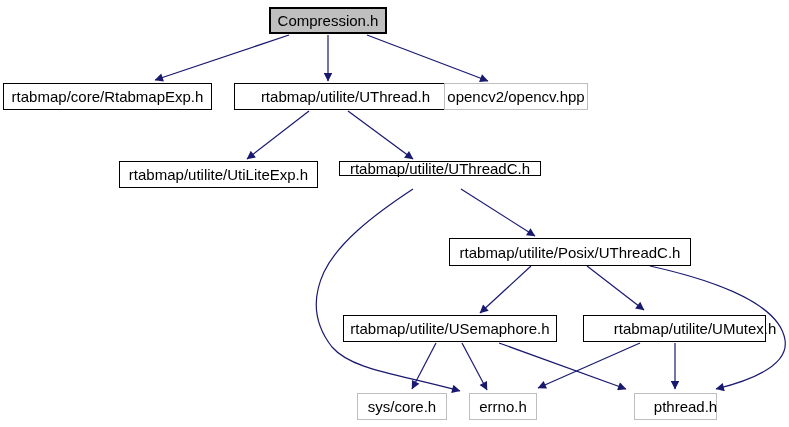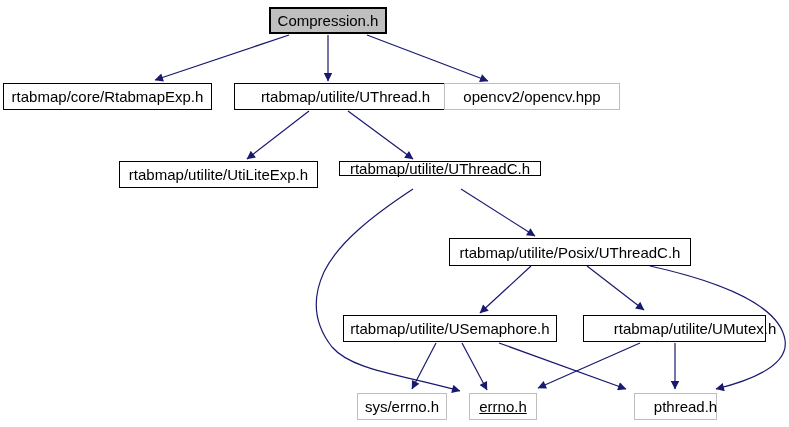--- a/index.html
+++ b/index.html
@@ -57,23 +57,23 @@
     <path class="edge" marker-end="url(#arrow)" d="M 436 343 L 412 389"></path>
     <path class="edge" marker-end="url(#arrow)" d="M 462 343 L 487 390"></path>
     <path class="edge" marker-end="url(#arrow)" d="M 499 343 L 626 389"></path>
     <path class="edge" marker-end="url(#arrow)" d="M 640 343 L 538 388"></path>
     <path class="edge" marker-end="url(#arrow)" d="M 675 343 L 675 389"></path>
   </svg>
 
   <div class="node current" style="left:269px; top:7px;   width:118px; height:27px;">Compression.h</div>
   <div class="node internal" style="left:3px;   top:83px;  width:209px; height:27px;">rtabmap/core/RtabmapExp.h</div>
   <div class="node internal" style="left:234px; top:83px;  width:223px; height:27px;text-align:right;">rtabmap/utilite/UThread.h</div>
-  <div class="node external" style="left:444px; top:83px;  width:176px; height:27px;">opencv2/opencv.hpp</div>
+  <div class="node external" style="left:444px; top:83px;  width:144px; height:27px;">opencv2/opencv.hpp</div>
   <div class="node internal" style="left:119px; top:161px; width:199px; height:27px;">rtabmap/utilite/UtiLiteExp.h</div>
   <div class="node internal" style="left:339px; top:161px; width:202px; height:15px;">rtabmap/utilite/UThreadC.h</div>
   <div class="node internal" style="left:449px; top:238px; width:242px; height:28px;">rtabmap/utilite/Posix/UThreadC.h</div>
   <div class="node internal" style="left:343px; top:315px; width:214px; height:27px;">rtabmap/utilite/USemaphore.h</div>
   <div class="node internal" style="left:583px; top:315px; width:183px; height:27px;padding-left:41px;">rtabmap/utilite/UMutex.h</div>
-  <div class="node external" style="left:357px; top:393px; width:90px;  height:27px;">sys/errno.h</div>
-  <div class="node external" style="left:469px; top:393px; width:68px;  height:27px;text-decoration:underline;">errno.h</div>
+  <div class="node external" style="left:357px; top:393px; width:90px;  height:27px;">sys/core.h</div>
+  <div class="node external" style="left:469px; top:393px; width:68px;  height:27px;">errno.h</div>
   <div class="node external" style="left:634px; top:393px; width:83px;  height:27px;padding-left:20px;">pthread.h</div>
 
 </div>
 
 </body></html>

